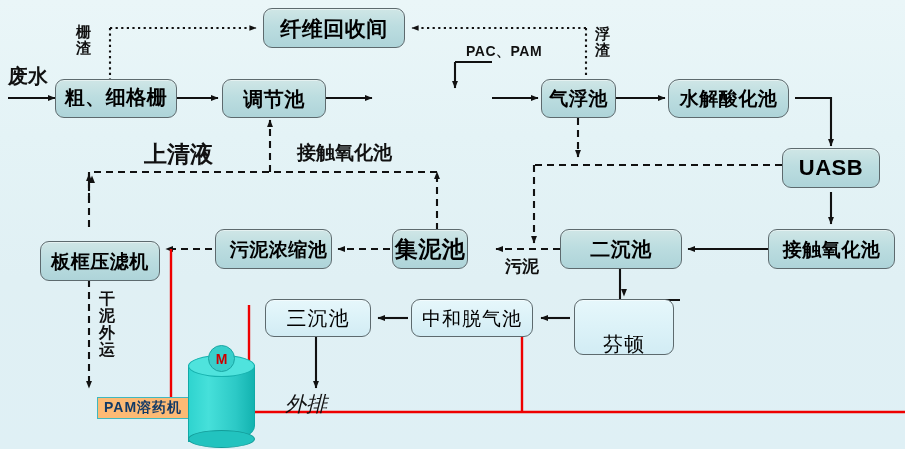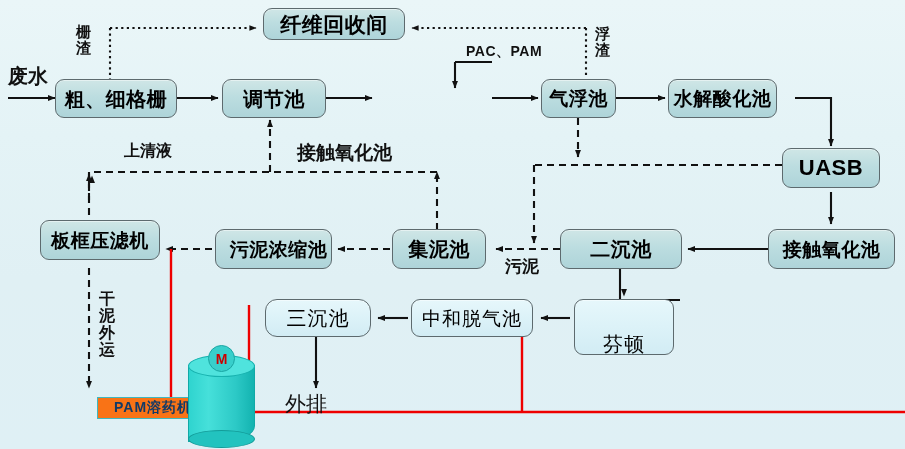--- a/index.html
+++ b/index.html
@@ -20,41 +20,41 @@
     box-shadow:0 1px 0 rgba(255,255,255,.45) inset;
   }
   .node.pale{
     background:linear-gradient(180deg,#e6f7fb 0%,#dcf2f8 50%,#d2ecf4 100%);
     font-weight:normal;letter-spacing:1px;
   }
   .lbl{
     position:absolute;color:#111;font-weight:bold;
     line-height:1.02;white-space:pre;
   }
-  .lbl.thin{font-weight:normal;}
+  .lbl.thin{font-weight:normal;font-style:italic;}
   .tank-body{
     position:absolute;background:linear-gradient(90deg,#2fd4cf 0%,#46e0da 30%,#2cc9c6 72%,#13b3b0 100%);
     border:1px solid #11a9a6;border-radius:0 0 50%/0 0 16px 16px;
   }
   .tank-top{
     position:absolute;background:#4fe3dd;border:1px solid #17b2af;border-radius:50%;
   }
   .tank-bot{
     position:absolute;background:#22c3bf;border:1px solid #139c99;border-radius:50%;
   }
   .motor{
     position:absolute;border-radius:50%;
     background:#38cfcb;border:1.4px solid #1aa6a3;
     display:flex;align-items:center;justify-content:center;
     color:#cc0000;font-weight:bold;
   }
   .pam-plate{
-    position:absolute;background:#f97316;border:1px solid #3fb8bf;
+    position:absolute;background:#fdba74;border:1px solid #3fb8bf;
     display:flex;align-items:center;justify-content:flex-start;
-    color:#123a66;font-weight:bold;padding-left:16px;box-sizing:border-box;
+    color:#123a66;font-weight:bold;padding-left:6px;box-sizing:border-box;
     letter-spacing:1px;
   }
 </style>
 </head>
 <body>
 
 <div id="canvas">
 
   <svg id="wires" xmlns="http://www.w3.org/2000/svg">
     <defs>
@@ -115,66 +115,66 @@
       <path d="M171,412 L171,249"></path>
       <path d="M171,412 L249,412"></path>
       <path d="M249,412 L249,305"></path>
       <path d="M249,305 L522,305" stroke="none"></path>
       <path d="M249,412 L905,412"></path>
       <path d="M522,412 L522,337"></path>
       <path d="M249,305 L171,305" stroke="none"></path>
     </g>
   </svg>
 
-  <div class="node" style="left:263px;top:8px;width:142px;height:32px;font-size:21px;text-align:right;">
+  <div class="node" style="left:263px;top:8px;width:142px;height:40px;font-size:21px;text-align:right;">
     <span>纤维回收间</span>
   </div>
 
-  <div class="node" style="left:55px;top:79px;width:122px;height:39px;font-size:20px;">
+  <div class="node" style="left:55px;top:79px;width:122px;height:39px;font-size:20px;font-family:Liberation Mono, monospace;">
     <span>粗、细格栅</span>
   </div>
 
   <div class="node" style="left:222px;top:79px;width:104px;height:39px;font-size:20px;">
     <span>调节池</span>
   </div>
 
 
   <div class="node" style="left:541px;top:79px;width:75px;height:39px;font-size:19px;">
     <span>气浮池</span>
   </div>
 
-  <div class="node" style="left:668px;top:79px;width:109px;height:39px;font-size:19px;">
+  <div class="node" style="left:668px;top:79px;width:121px;height:39px;font-size:19px;border-radius:11px;">
     <span>水解酸化池</span>
   </div>
 
   <div class="node" style="left:782px;top:148px;width:98px;height:40px;font-size:22px;">
     <span>UASB</span>
   </div>
 
   <div class="node" style="left:768px;top:229px;width:127px;height:40px;font-size:19px;">
     <span>接触氧化池</span>
   </div>
 
   <div class="node" style="left:560px;top:229px;width:122px;height:40px;font-size:20px;">
     <span>二沉池</span>
   </div>
 
-  <div class="node" style="left:392px;top:229px;width:94px;height:40px;font-size:20px;">
+  <div class="node" style="left:392px;top:229px;width:76px;height:40px;font-size:23px;">
     <span>集泥池</span>
   </div>
 
   <div class="node" style="left:215px;top:229px;width:117px;height:40px;font-size:19px;padding-left:10px;">
     <span>污泥浓缩池</span>
   </div>
 
-  <div class="node" style="left:40px;top:220px;width:120px;height:40px;font-size:19px;">
+  <div class="node" style="left:40px;top:241px;width:120px;height:40px;font-size:19px;">
     <span>板框压滤机</span>
   </div>
 
-  <div class="node pale" style="left:265px;top:299px;width:106px;height:38px;font-size:20px;border-radius:12px;">
+  <div class="node pale" style="left:265px;top:299px;width:106px;height:38px;font-size:20px;">
     <span>三沉池</span>
   </div>
 
   <div class="node pale" style="left:411px;top:299px;width:122px;height:38px;font-size:19px;">
     <span>中和脱气池</span>
   </div>
 
   <div class="node pale" style="left:574px;top:299px;width:100px;height:56px;font-size:20px;align-items:flex-end;">
     <span>芬顿</span>
   </div>
@@ -182,21 +182,21 @@
   <div class="lbl" style="left:8px;top:66px;font-size:20px;"><span>废水</span></div>
 
   <div class="lbl" style="left:76px;top:24px;font-size:15px;line-height:1.05;"><span>栅
 渣</span></div>
 
   <div class="lbl" style="left:466px;top:44px;font-size:14px;letter-spacing:0.5px;"><span>PAC、PAM</span></div>
 
   <div class="lbl" style="left:595px;top:26px;font-size:15px;line-height:1.05;"><span>浮
 渣</span></div>
 
-  <div class="lbl" style="left:124px;top:143px;font-size:16px;"><span>上清液</span></div>
+  <div class="lbl" style="left:144px;top:143px;font-size:23px;"><span>上清液</span></div>
 
   <div class="lbl" style="left:297px;top:143px;font-size:19px;"><span>接触氧化池</span></div>
 
   <div class="lbl" style="left:505px;top:258px;font-size:17px;"><span>污泥</span></div>
 
   <div class="lbl" style="left:99px;top:291px;font-size:16px;line-height:1.06;"><span>干
 泥
 外
 运</span></div>
 

